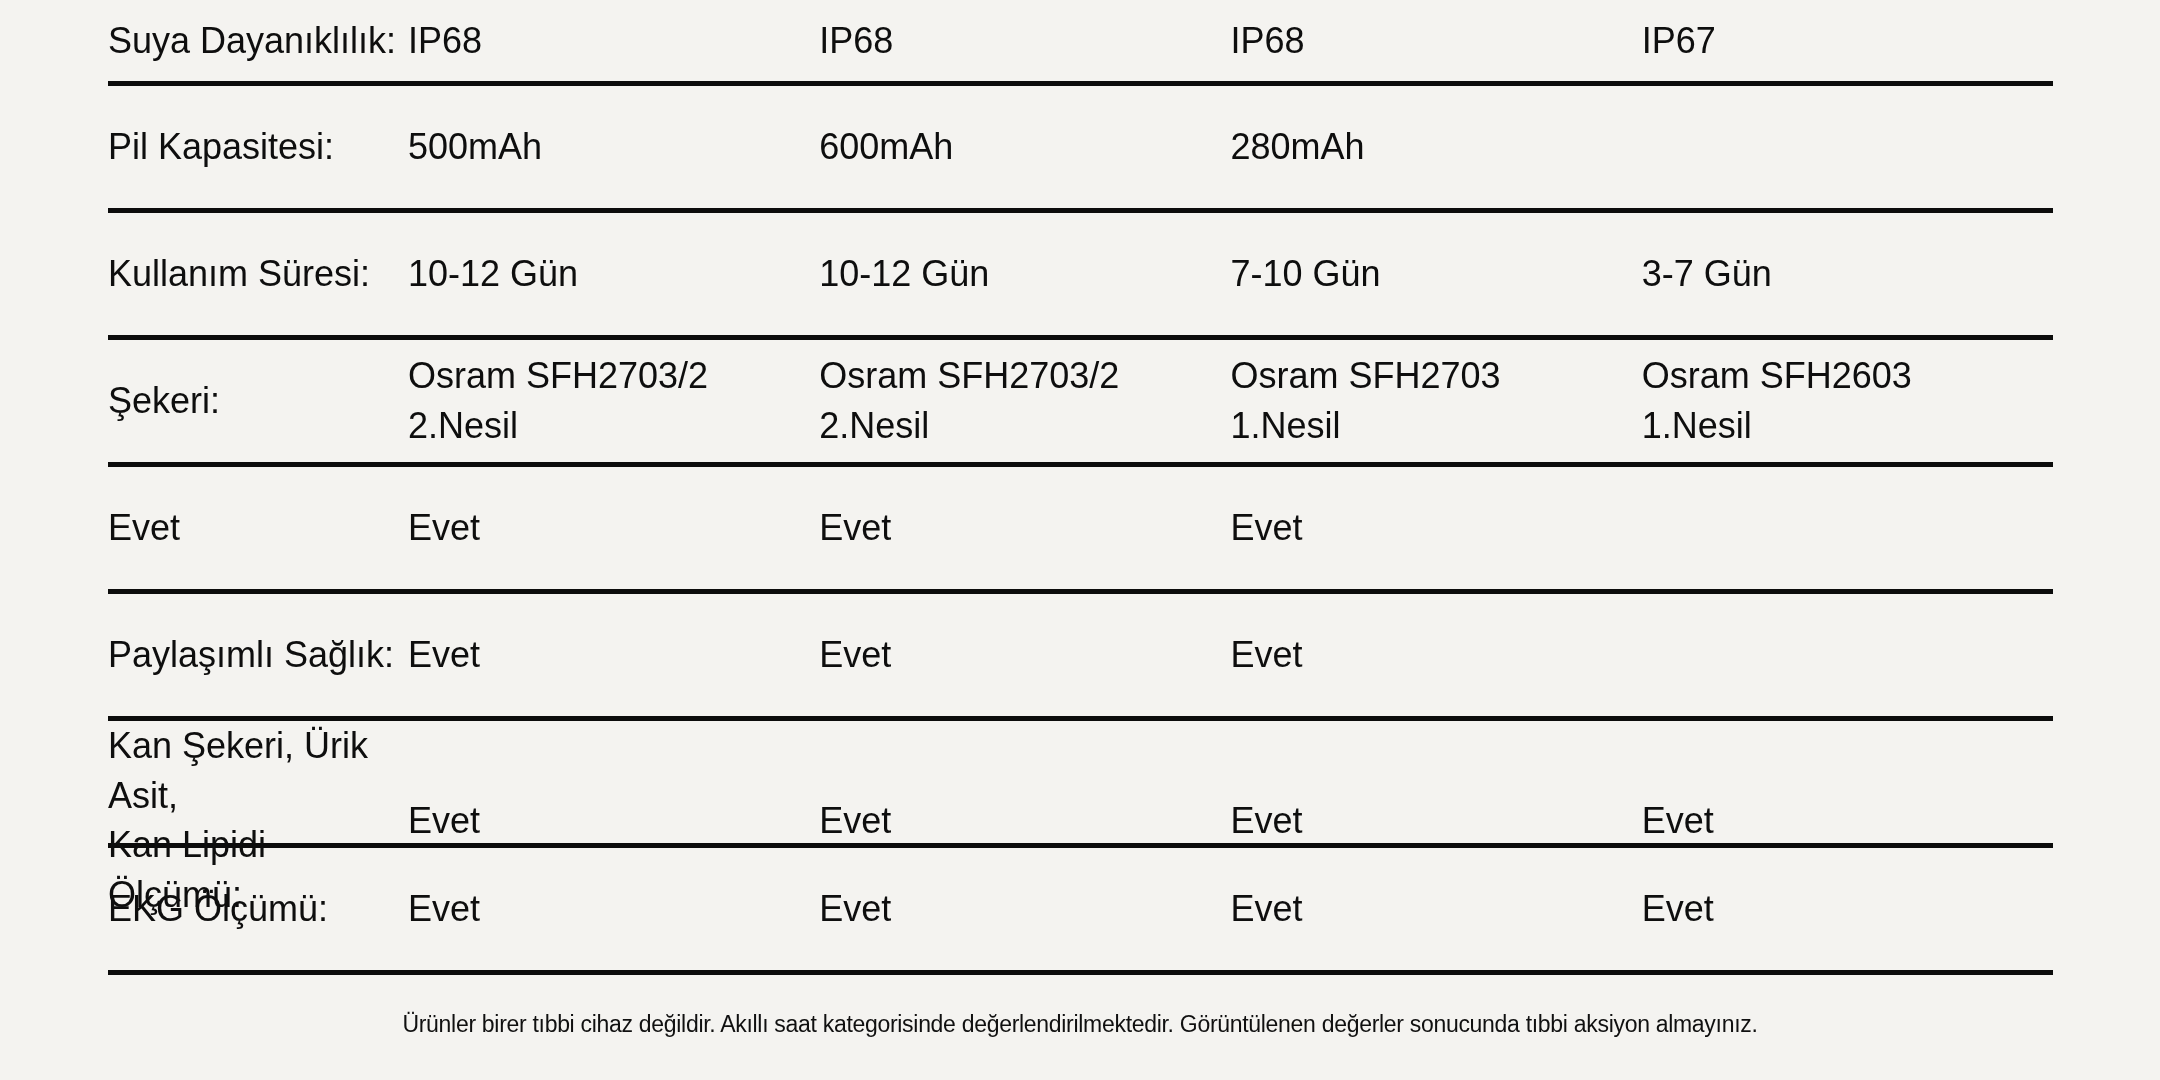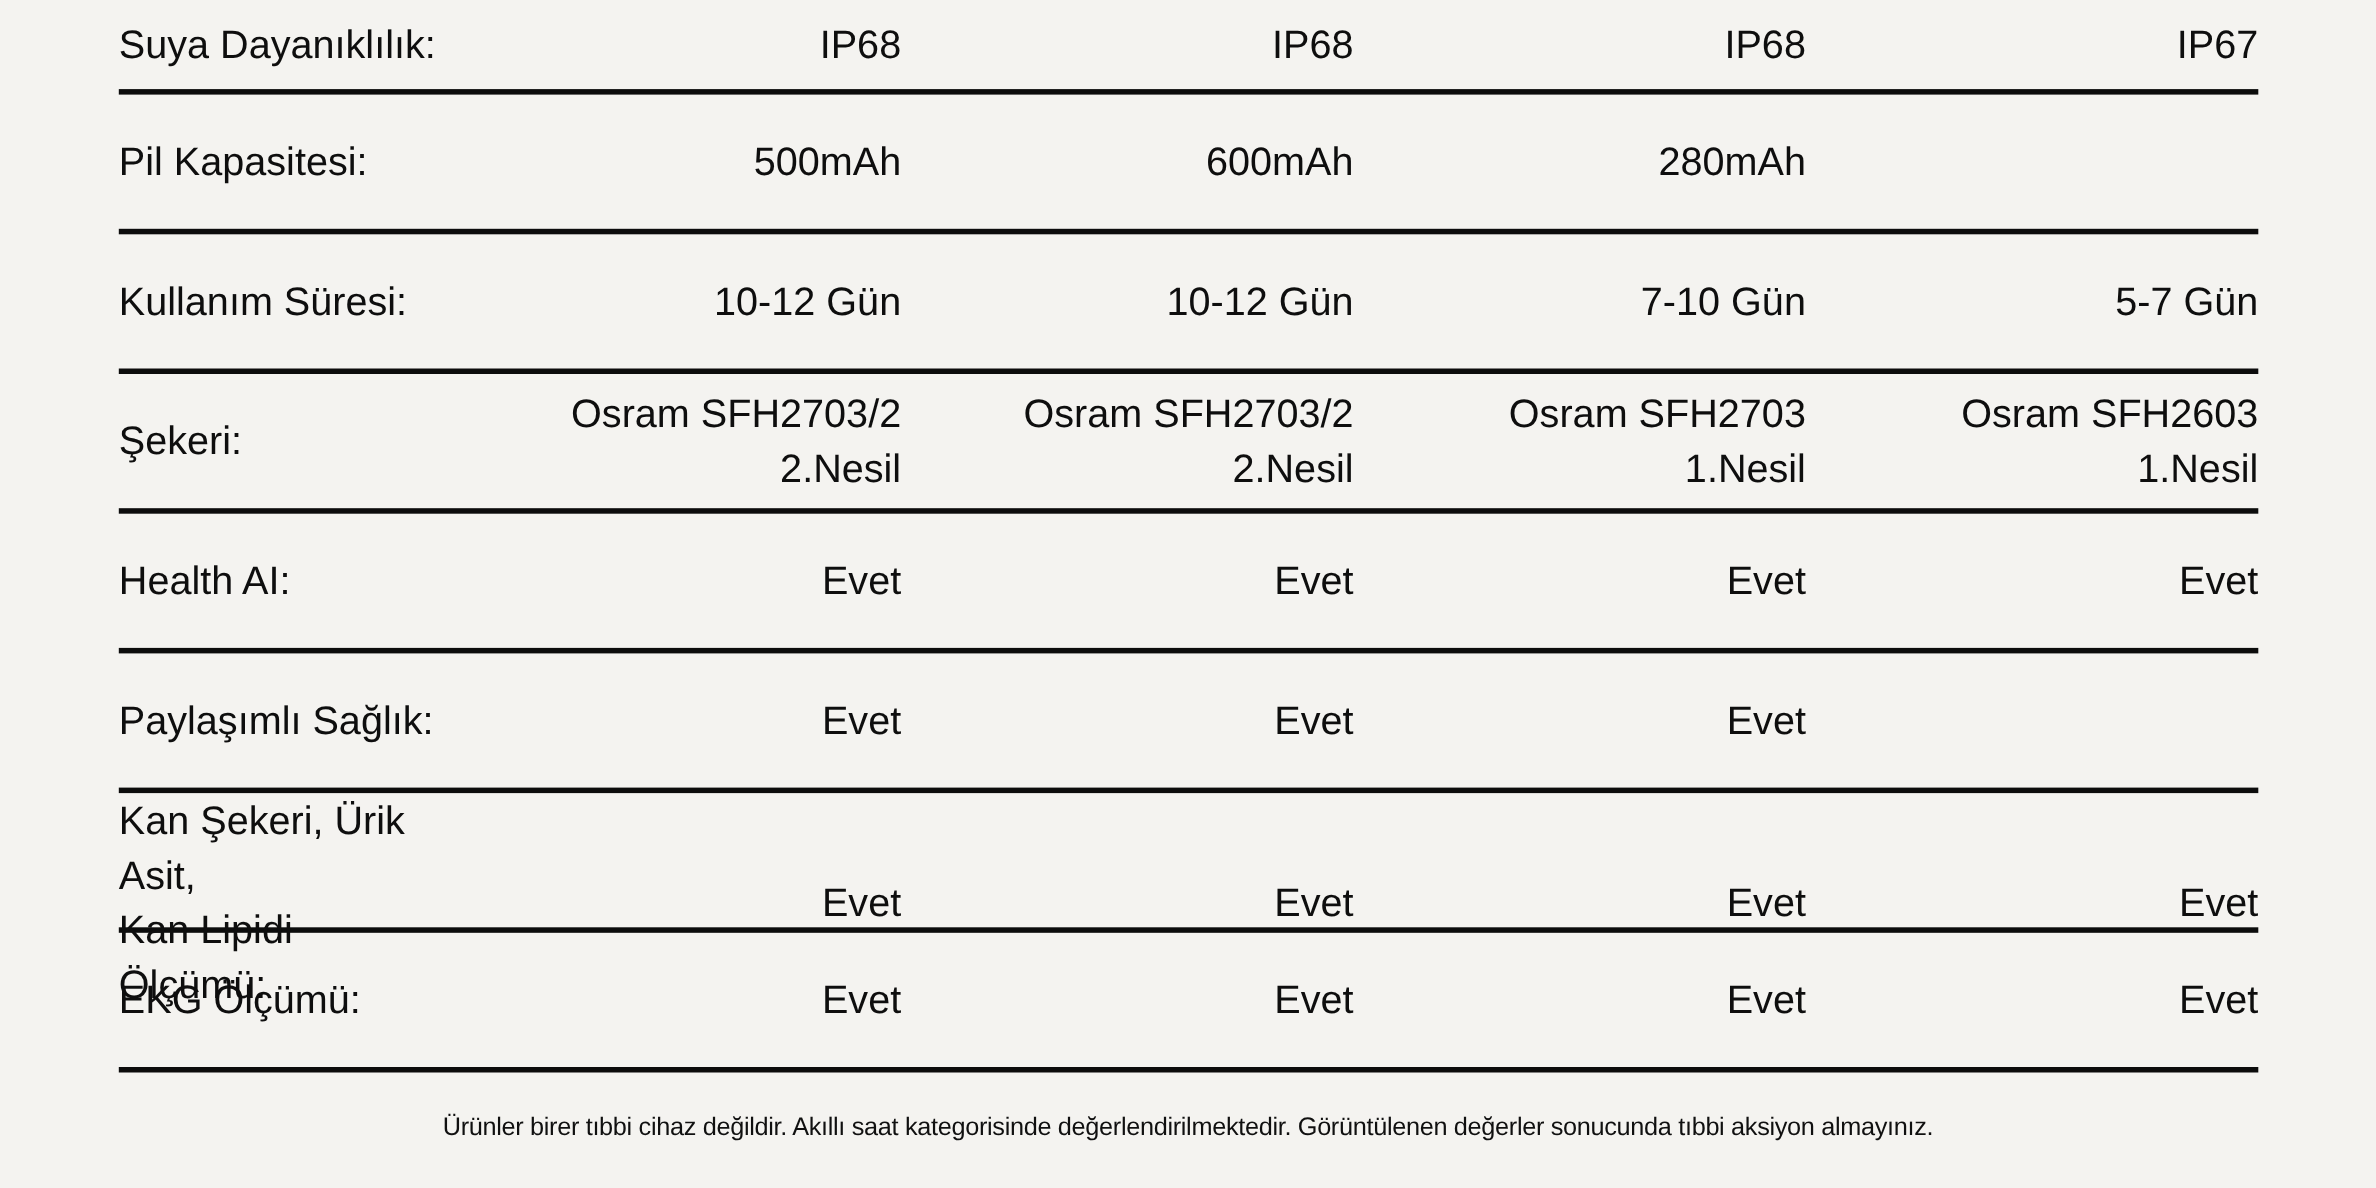--- a/index.html
+++ b/index.html
@@ -22,21 +22,21 @@
     height: 127px;
     border-bottom: 5px solid #0c0c0c;
   }
   .row:first-child { height: 86px; }
   .cell {
     font-size: 36px;
     line-height: 1.38;
     white-space: pre-line;
   }
   .cell.label { text-align: left; }
-  .cell.value { text-align: right; }
+  .cell.value { text-align: left; }
   .footer {
     position: absolute;
     left: 0; top: 1011px;
     width: 2160px; height: 87px;
     display: flex;
     align-items: flex-start;
     justify-content: center;
   }
   .footer .disclaimer {
     font-size: 23px;
@@ -60,35 +60,34 @@
       <div class="cell label">Pil Kapasitesi:</div>
       <div class="cell value">500mAh</div>
       <div class="cell value">600mAh</div>
       <div class="cell value">280mAh</div>
     </div>
     <div class="row">
       <div class="cell label">Kullanım Süresi:</div>
       <div class="cell value">10-12 Gün</div>
       <div class="cell value">10-12 Gün</div>
       <div class="cell value">7-10 Gün</div>
-      <div class="cell value">5-7 Gün</div>
+      <div class="cell value">3-7 Gün</div>
     </div>
     <div class="row">
       <div class="cell label">Şekeri:</div>
       <div class="cell value">Osram SFH2703/2
 2.Nesil</div>
       <div class="cell value">Osram SFH2703/2
 2.Nesil</div>
       <div class="cell value">Osram SFH2703
 1.Nesil</div>
       <div class="cell value">Osram SFH2603
 1.Nesil</div>
     </div>
     <div class="row">
-      <div class="cell label">Health AI:</div>
       <div class="cell value">Evet</div>
       <div class="cell value">Evet</div>
       <div class="cell value">Evet</div>
       <div class="cell value">Evet</div>
     </div>
     <div class="row">
       <div class="cell label">Paylaşımlı Sağlık:</div>
       <div class="cell value">Evet</div>
       <div class="cell value">Evet</div>
       <div class="cell value">Evet</div>

